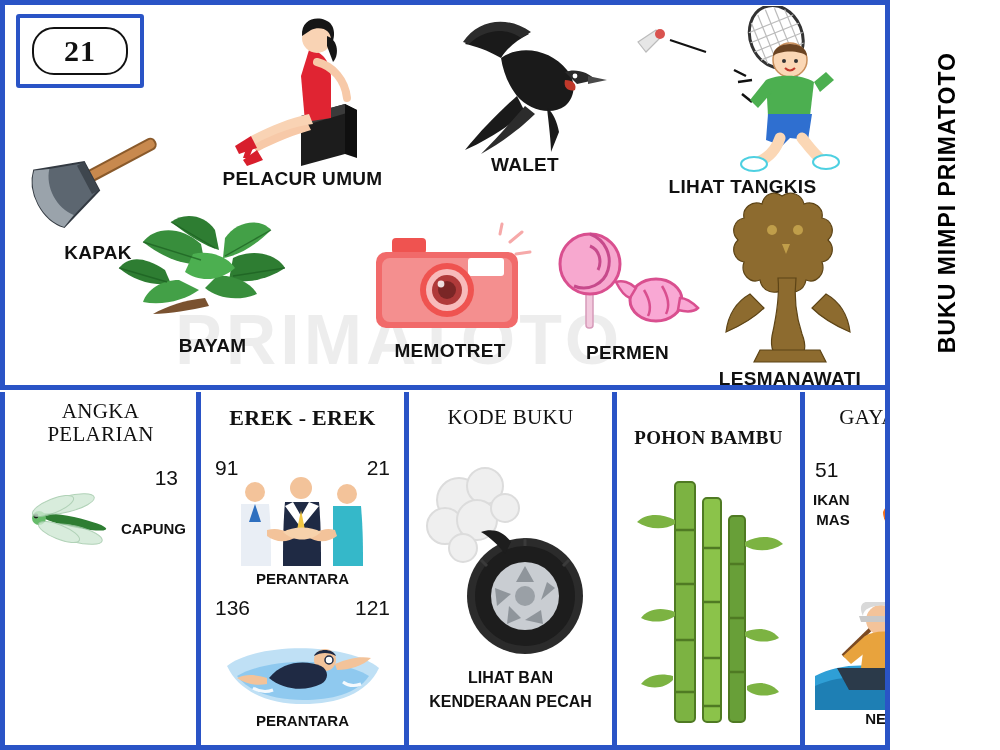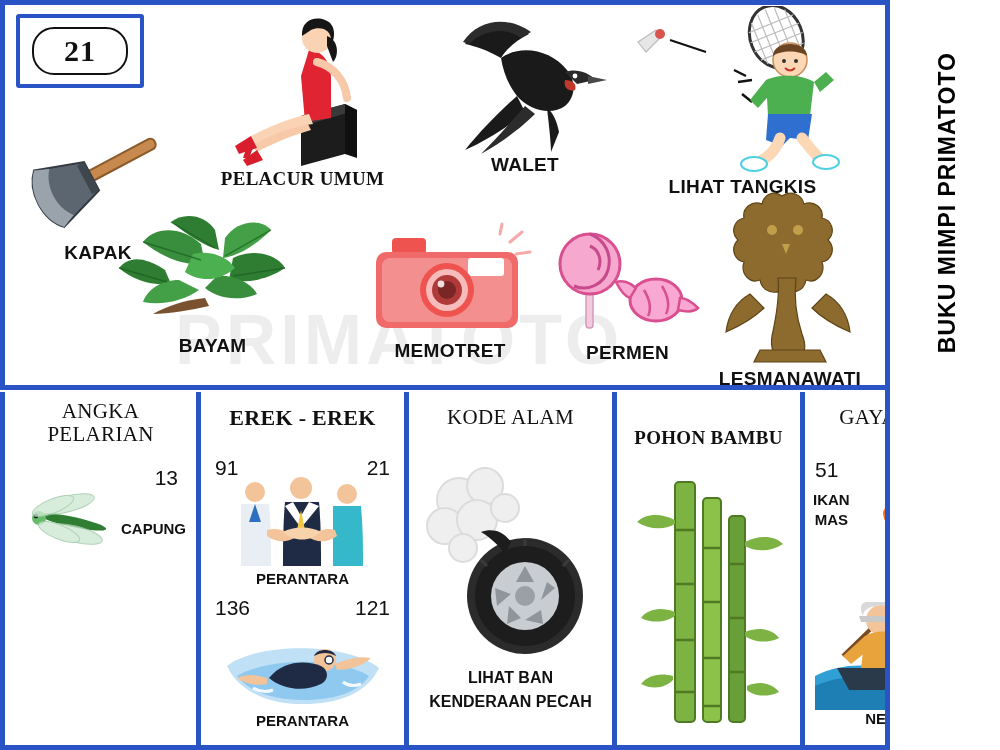--- a/index.html
+++ b/index.html
@@ -212,21 +212,21 @@
 
           <circle cx="112" cy="32" r="15" fill="#f9d3b4"></circle>
           <path d="M97 30 C96 14 110 10 120 14 C132 18 130 34 126 38 C128 22 114 20 106 24 Z" fill="#161616"></path>
           <path d="M122 30 C134 34 134 50 128 56 L122 40 Z" fill="#161616"></path>
 
           <path d="M46 130 L30 140 L34 148 L52 142 Z" fill="#d81e2c"></path>
           <path d="M42 140 L38 152 L44 152 L48 142 Z" fill="#d81e2c"></path>
           <path d="M52 144 L38 154 L42 160 L58 154 Z" fill="#d81e2c"></path>
         </svg>
       </div>
-      <div class="caption" style="font-size:19px;font-family:Liberation Serif, serif;">PELACUR UMUM</div>
+      <div class="caption" style="font-size:19px;">PELACUR UMUM</div>
     </div>
 
     <div class="item" style="left:425px;top:14px;width:200px;">
       <div style="height:140px;">
         <svg width="200" height="140" viewBox="0 0 200 140">
 
           <path d="M40 30 C58 8 86 6 104 20 C92 26 82 34 76 44 C62 36 50 32 40 30 Z" fill="#1a1a1a"></path>
           <path d="M38 28 C54 4 84 2 106 18 L96 24 C80 12 58 16 44 30 Z" fill="#2c2c2c"></path>
 
           <path d="M76 44 C96 30 126 36 142 56 C152 68 150 84 140 92 C126 102 104 96 92 82 C84 72 78 58 76 44 Z" fill="#1a1a1a"></path>
@@ -474,21 +474,21 @@
               <path d="M126 60 q8 6 18 2"></path>
                 <path d="M36 66 q10 6 20 2"></path>
             </g>
           </svg>
         </div>
         <div class="sub-label" style="position:absolute;left:0;right:0;top:118px;">PERANTARA</div>
       </div>
     </div>
 
     <div class="cell" style="left:409px;top:0;width:203px;height:353px;">
-      <div class="cell-title" style="padding-top:14px;">KODE ALAM</div>
+      <div class="cell-title" style="padding-top:14px;">KODE BUKU</div>
 
       <div style="position:absolute;left:0;top:64px;width:203px;height:230px;">
         <div style="position:absolute;left:10px;top:0;">
           <svg width="186" height="212" viewBox="0 0 186 212">
 
             <g fill="#efefef" stroke="#dcdcdc" stroke-width="2">
               <circle cx="40" cy="44" r="22"></circle>
                 <circle cx="66" cy="30" r="18"></circle>
               <circle cx="26" cy="70" r="18"></circle>
                 <circle cx="58" cy="64" r="20"></circle>
@@ -555,21 +555,21 @@
           </g>
         </svg>
       </div>
     </div>
 
     <div class="cell" style="left:805px;top:0;width:80px;height:353px;overflow:hidden;">
       <div class="cell-title" style="padding-top:14px;width:190px;">GAYA BARU</div>
 
       <div style="position:absolute;left:0;top:62px;width:190px;height:110px;">
         <div class="num" style="position:absolute;left:10px;top:4px;">51</div>
-        <div class="sub-label" style="position:absolute;left:8px;top:36px;text-align:center;line-height:1.3;">
+        <div class="sub-label" style="position:absolute;left:8px;top:36px;text-align:right;line-height:1.3;">
           <div>IKAN</div>
           <div>MAS</div>
         </div>
         <div style="position:absolute;left:62px;top:10px;">
           <svg width="120" height="92" viewBox="0 0 120 92">
             <path d="M16 48 C26 26 56 18 78 28 C96 36 104 50 100 62 C92 78 60 84 38 74 C24 68 16 58 16 48 Z" fill="#f4701f"></path>
             <path d="M20 50 C30 32 56 26 76 34 C90 40 96 50 94 58 C76 50 44 48 20 50 Z" fill="#f99c3c"></path>
             <path d="M100 48 C110 36 118 32 120 34 C116 44 112 54 114 64 C108 62 102 56 100 48 Z" fill="#f4701f"></path>
             <path d="M60 24 C62 12 70 6 78 6 C74 16 72 24 72 30 Z" fill="#f4701f"></path>
             <path d="M44 74 C44 84 50 90 58 90 C54 82 52 76 52 70 Z" fill="#f4701f"></path>

